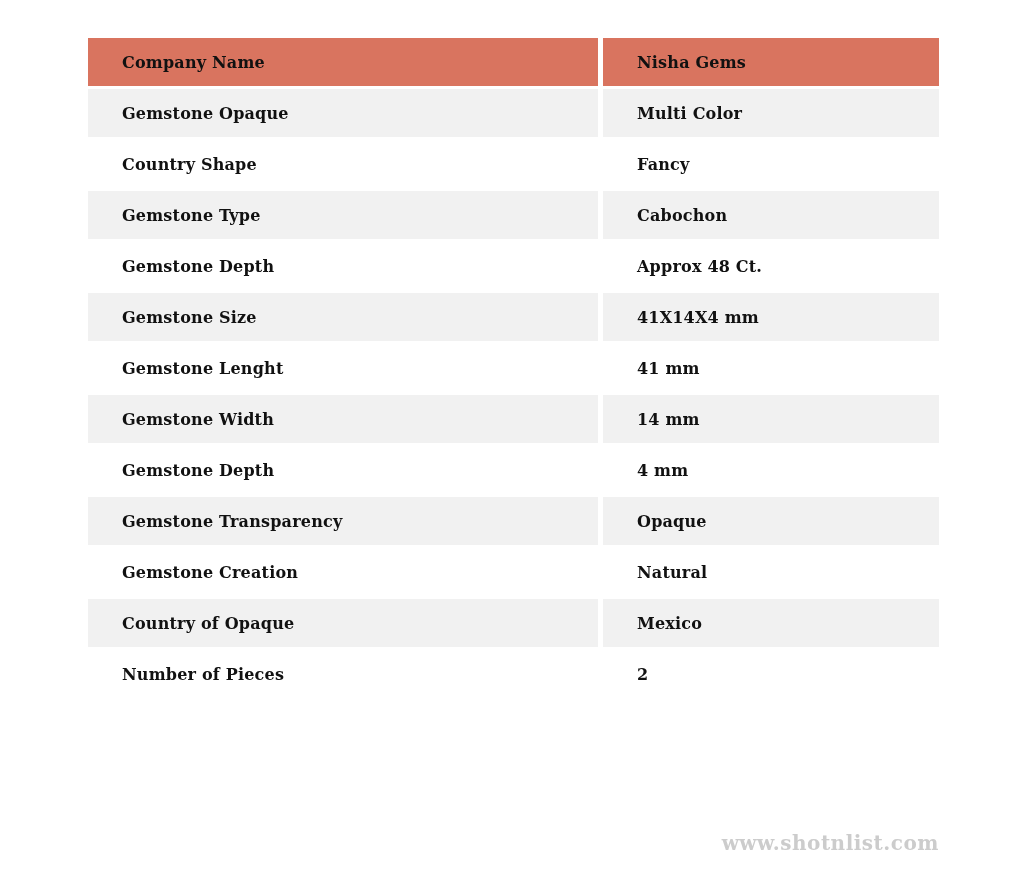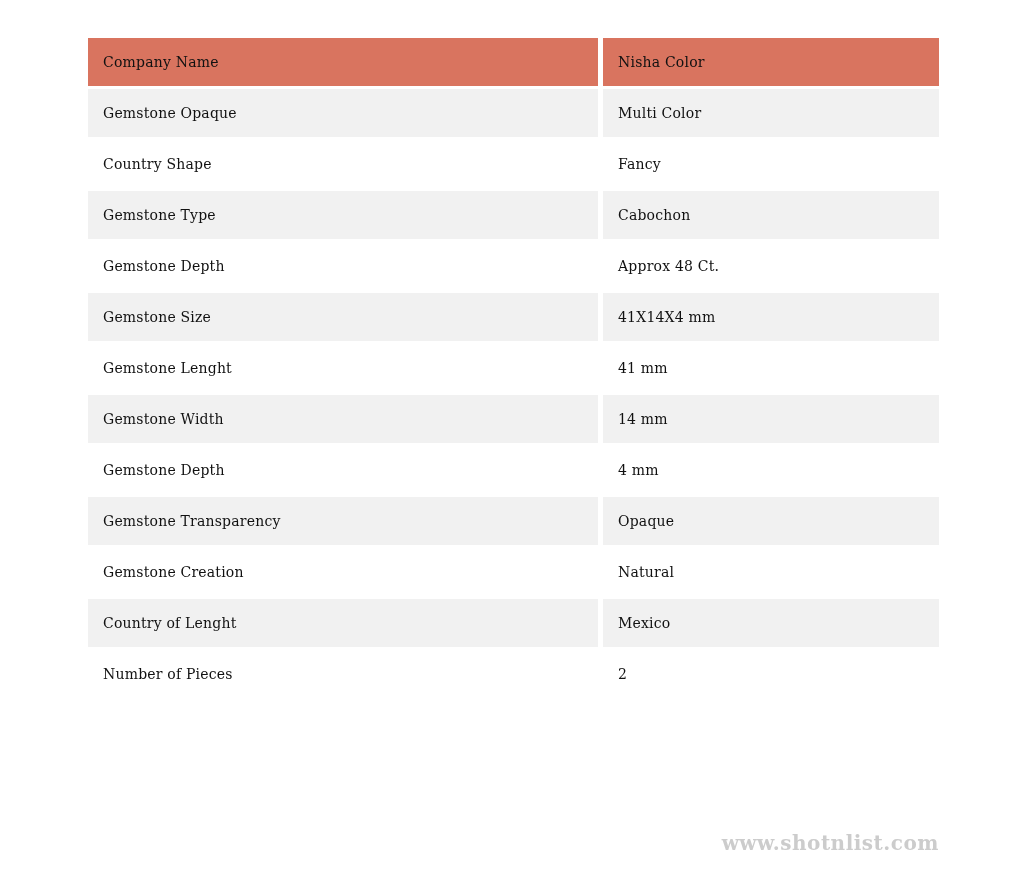--- a/index.html
+++ b/index.html
@@ -25,23 +25,23 @@
   }
   .row {
     display: flex;
     height: 48px;
     margin-bottom: 3px;
   }
   .cell {
     display: flex;
     align-items: center;
     box-sizing: border-box;
-    padding-left: 15px;
-    font-size: 14px;
-    font-weight: normal;
+    padding-left: 34px;
+    font-size: 16px;
+    font-weight: bold;
     color: #111111;
     letter-spacing: 0.2px;
     white-space: nowrap;
     overflow: hidden;
   }
   .cell-label {
     width: 510px;
     margin-right: 5px;
   }
   .cell-value {
@@ -70,21 +70,21 @@
 </style>
 </head>
 <body>
 
 <div class="page">
 
   <div class="spec-table">
 
     <div class="row row-header">
       <div class="cell cell-label">Company Name</div>
-      <div class="cell cell-value">Nisha Color</div>
+      <div class="cell cell-value">Nisha Gems</div>
     </div>
 
     <div class="row">
       <div class="cell cell-label">Gemstone Opaque</div>
       <div class="cell cell-value">Multi Color</div>
     </div>
     <div class="row">
       <div class="cell cell-label">Country Shape</div>
       <div class="cell cell-value">Fancy</div>
     </div>
@@ -114,21 +114,21 @@
     </div>
     <div class="row">
       <div class="cell cell-label">Gemstone Transparency</div>
       <div class="cell cell-value">Opaque</div>
     </div>
     <div class="row">
       <div class="cell cell-label">Gemstone Creation</div>
       <div class="cell cell-value">Natural</div>
     </div>
     <div class="row">
-      <div class="cell cell-label">Country of Lenght</div>
+      <div class="cell cell-label">Country of Opaque</div>
       <div class="cell cell-value">Mexico</div>
     </div>
     <div class="row">
       <div class="cell cell-label">Number of Pieces</div>
       <div class="cell cell-value">2</div>
     </div>
 
   </div>
 
   <div class="watermark">www.shotnlist.com</div>

